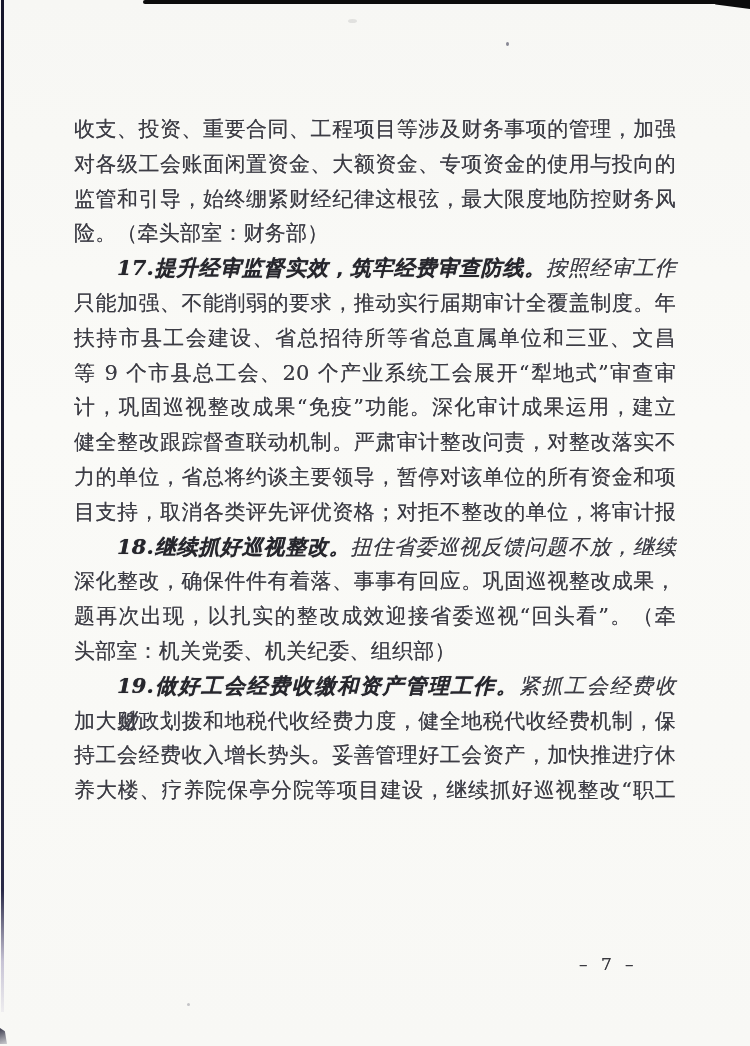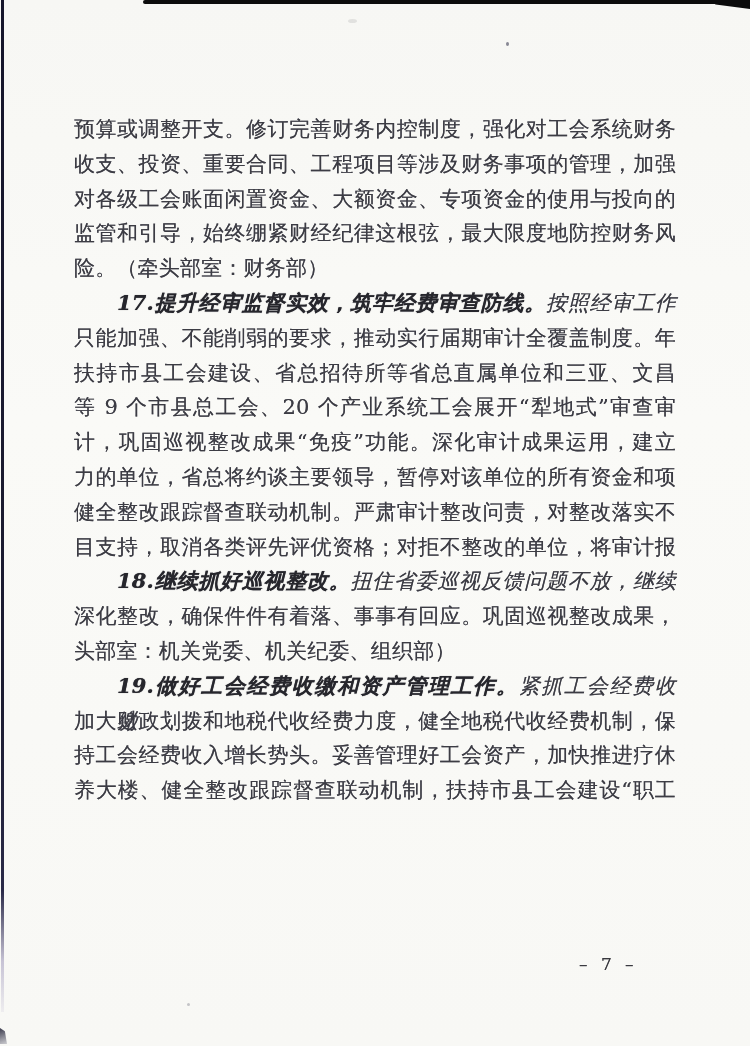--- a/index.html
+++ b/index.html
@@ -93,36 +93,36 @@
 <div class="page">
   <div class="top-bar" style="background: rgb(12, 12, 12);"></div>
   <div class="top-bar-end" style="background: rgb(12, 12, 12);"></div>
   <div class="left-edge"></div>
   <div class="corner-mark"></div>
   <div class="speck speck-1"></div>
   <div class="speck speck-2"></div>
   <div class="speck speck-3"></div>
 
   <div class="text-block">
-      <div class="line fill"><span>预算或调整开支。修订完善财务内控制度，强化对工会系统财务</span></div>
       <div class="line fill"><span>收支、投资、重要合同、工程项目等涉及财务事项的管理，加强</span></div>
       <div class="line fill"><span>对各级工会账面闲置资金、大额资金、专项资金的使用与投向的</span></div>
       <div class="line fill"><span>监管和引导，始终绷紧财经纪律这根弦，最大限度地防控财务风</span></div>
       <div class="line"><span>险。（牵头部室：财务部）</span></div>
       <div class="line fill indent"><span class="bold">17.提升经审监督实效，筑牢经费审查防线。</span><span>按照经审工作</span></div>
       <div class="line fill"><span>只能加强、不能削弱的要求，推动实行届期审计全覆盖制度。年</span></div>
       <div class="line fill"><span>扶持市县工会建设、省总招待所等省总直属单位和三亚、文昌</span></div>
       <div class="line fill"><span>等 9 个市县总工会、20 个产业系统工会展开“犁地式”审查审</span></div>
       <div class="line fill"><span>计，巩固巡视整改成果“免疫”功能。深化审计成果运用，建立</span></div>
+      <div class="line fill"><span>健全整改跟踪督查联动机制。严肃审计整改问责，对整改落实不</span></div>
       <div class="line fill"><span>力的单位，省总将约谈主要领导，暂停对该单位的所有资金和项</span></div>
-      <div class="line fill"><span>健全整改跟踪督查联动机制。严肃审计整改问责，对整改落实不</span></div>
       <div class="line fill"><span>目支持，取消各类评先评优资格；对拒不整改的单位，将审计报</span></div>
       <div class="line fill indent"><span class="bold">18.继续抓好巡视整改。</span><span>扭住省委巡视反馈问题不放，继续</span></div>
       <div class="line fill"><span>深化整改，确保件件有着落、事事有回应。巩固巡视整改成果，</span></div>
+      <div class="line fill"><span>题再次出现，以扎实的整改成效迎接省委巡视“回头看”。（牵</span></div>
       <div class="line"><span>头部室：机关党委、机关纪委、组织部）</span></div>
       <div class="line fill indent"><span class="bold">19.做好工会经费收缴和资产管理工作。</span><span>紧抓工会经费收缴，</span></div>
       <div class="line fill"><span>加大财政划拨和地税代收经费力度，健全地税代收经费机制，保</span></div>
       <div class="line fill"><span>持工会经费收入增长势头。妥善管理好工会资产，加快推进疗休</span></div>
-      <div class="line fill"><span>养大楼、健全整改跟踪督查联动机制，扶持市县工会建设“职工</span></div>
+      <div class="line fill"><span>养大楼、疗养院保亭分院等项目建设，继续抓好巡视整改“职工</span></div>
     </div>
 
   <div class="page-number">– 7 –</div>
 </div>
 
 </body></html>

